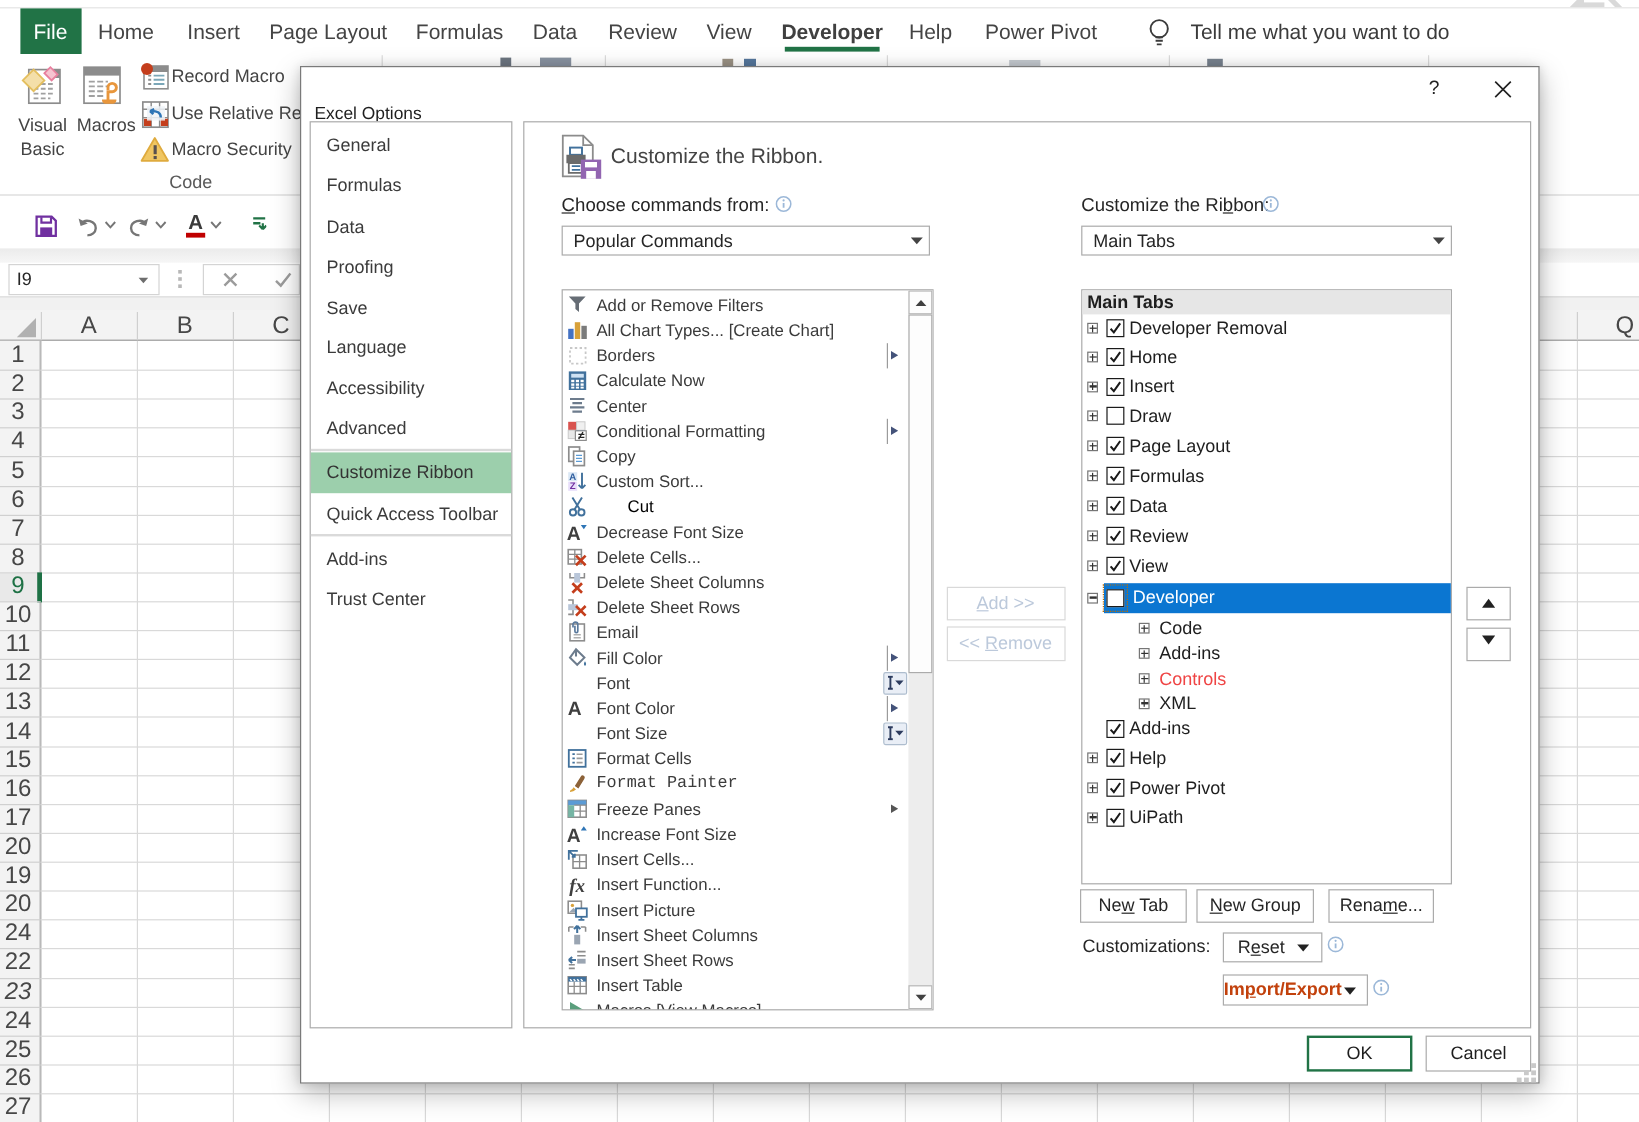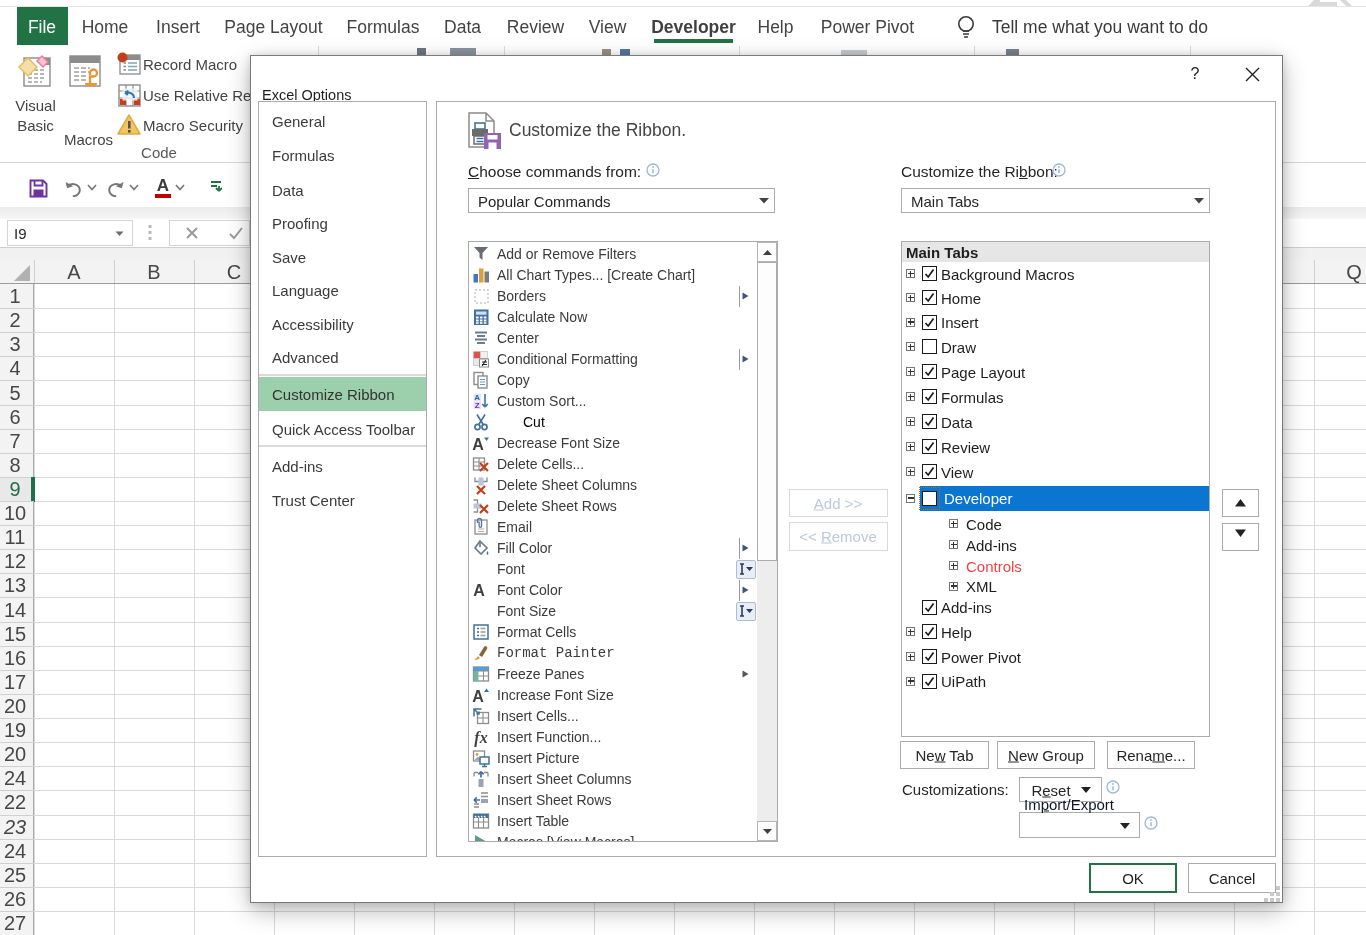--- a/index.html
+++ b/index.html
@@ -57,21 +57,21 @@
 <div style="position:absolute;left:35.5px;top:125px;transform:translate(-50%,-50%);font-size:15px;color:#444444;font-weight:normal;white-space:nowrap;">Basic</div>
 <svg style="position:absolute;left:68px;top:53px" width="40" height="38" viewBox="0 0 40 38">
       <rect x="2" y="3" width="30" height="30" fill="#fff" stroke="#8c8c8c" stroke-width="1.4"></rect>
       <rect x="2" y="3" width="30" height="7" fill="#8c8c8c"></rect>
       <g stroke="#a0a0a0" stroke-width="1.6" stroke-dasharray="5 2">
         <path d="M6 15 h16 M6 19 h16 M6 23 h12 M6 27 h12"></path>
       </g>
       <path d="M22 22 v-2 a3.5 3.5 0 0 1 7 0 a3.5 3.5 0 0 1 -3.5 3.5 h-3.5 v8" fill="#fff" stroke="#e8963c" stroke-width="2.4"></path>
       <path d="M17 30 a3 3 0 0 0 3 3.5 h6 a3 3 0 0 0 3 -3.5 z" fill="#e8963c"></path>
     </svg>
-<div style="position:absolute;left:88.5px;top:105px;transform:translate(-50%,-50%);font-size:15px;color:#444444;font-weight:normal;white-space:nowrap;margin-top:34px;">Macros</div>
+<div style="position:absolute;left:88.5px;top:105px;transform:translate(-50%,-50%);font-size:15px;color:#444444;font-weight:normal;white-space:nowrap;">Macros</div>
 <svg style="position:absolute;left:116px;top:52px" width="26" height="24" viewBox="0 0 26 24">
       <rect x="4" y="3" width="20" height="19" fill="#fff" stroke="#8c8c8c" stroke-width="1.3"></rect>
       <rect x="4" y="3" width="20" height="5" fill="#8c8c8c"></rect>
       <g stroke="#7ba7b8" stroke-width="1.6">
         <path d="M12 11 h9 M12 14.5 h9 M12 18 h9"></path>
       </g>
       <g stroke="#8c8c8c" stroke-width="1.6">
         <path d="M7.5 11 h2.5 M7.5 14.5 h2.5 M7.5 18 h2.5"></path>
       </g>
       <circle cx="6.5" cy="5.5" r="5" fill="#c43e1c"></circle>
@@ -546,21 +546,21 @@
 <div style="position:absolute;left:901px;top:241px;width:309px;height:496px;background:#fff;border:1px solid #ababab;"></div>
 <div style="position:absolute;left:902px;top:242px;width:307px;height:20px;background:#e6e6e6;"></div>
 <div style="position:absolute;left:906px;top:252px;transform:translateY(-50%);font-size:15px;color:#1e1e1e;font-weight:bold;white-space:nowrap;">Main Tabs</div>
 <div style="position:absolute;left:906px;top:269.0px;width:9px;height:9px;border:1px solid #767676;background:#fff;"></div>
 <div style="position:absolute;left:907.5px;top:272.75px;width:6px;height:1.5px;background:#333;"></div>
 <div style="position:absolute;left:909.75px;top:270.5px;width:1.5px;height:6px;background:#333;"></div>
 <div style="position:absolute;left:922px;top:266.0px;width:15px;height:15px;border:1.5px solid #1a1a1a;background:#fff;"></div>
 <svg style="position:absolute;left:924px;top:268.0px" width="11" height="11" viewBox="0 0 11 11">
       <path d="M1.5 6 L4.2 9 L9.5 1.5" stroke="#1a1a1a" stroke-width="1.7" fill="none"></path>
     </svg>
-<div style="position:absolute;left:941px;top:273.5px;transform:translateY(-50%);font-size:15px;color:#1e1e1e;font-weight:normal;white-space:nowrap;">Background Macros</div>
+<div style="position:absolute;left:941px;top:273.5px;transform:translateY(-50%);font-size:15px;color:#1e1e1e;font-weight:normal;white-space:nowrap;">Developer Removal</div>
 <div style="position:absolute;left:906px;top:293.0px;width:9px;height:9px;border:1px solid #767676;background:#fff;"></div>
 <div style="position:absolute;left:907.5px;top:296.75px;width:6px;height:1.5px;background:#333;"></div>
 <div style="position:absolute;left:909.75px;top:294.5px;width:1.5px;height:6px;background:#333;"></div>
 <div style="position:absolute;left:922px;top:290.0px;width:15px;height:15px;border:1.5px solid #1a1a1a;background:#fff;"></div>
 <svg style="position:absolute;left:924px;top:292.0px" width="11" height="11" viewBox="0 0 11 11">
       <path d="M1.5 6 L4.2 9 L9.5 1.5" stroke="#1a1a1a" stroke-width="1.7" fill="none"></path>
     </svg>
 <div style="position:absolute;left:941px;top:297.5px;transform:translateY(-50%);font-size:15px;color:#1e1e1e;font-weight:normal;white-space:nowrap;">Home</div>
 <div style="position:absolute;left:906px;top:317.5px;width:9px;height:9px;border:1px solid #767676;background:#fff;"></div>
 <div style="position:absolute;left:907.5px;top:321.25px;width:6px;height:1.5px;background:#333;"></div>
@@ -685,21 +685,21 @@
 <div style="position:absolute;left:1051px;top:789.5px;transform:translate(-50%,-50%);font-size:15px;color:#262626;font-weight:normal;white-space:nowrap;">R<u>e</u>set</div>
 <svg style="position:absolute;left:1080px;top:786px" width="12" height="8" viewBox="0 0 12 8">
       <path d="M1 1 L6 7 L11 1 Z" fill="#222"></path>
     </svg>
 <svg style="position:absolute;left:1106px;top:780px" width="14" height="14" viewBox="0 0 14 14">
       <circle cx="7" cy="7" r="6" fill="none" stroke="#9cb8d8" stroke-width="1.3"></circle>
       <path d="M7 6.2 v4" stroke="#9cb8d8" stroke-width="1.5"></path>
       <circle cx="7" cy="4" r="0.9" fill="#9cb8d8"></circle>
     </svg>
 <div style="position:absolute;left:1019px;top:812px;width:121px;height:26px;background:#fff;border:1px solid #ababab;"></div>
-<div style="position:absolute;left:1069px;top:804px;transform:translate(-50%,-50%);font-size:15px;color:#0f172a;font-weight:normal;white-space:nowrap;">Im<u>p</u>ort/Export</div>
+<div style="position:absolute;left:1069px;top:825px;transform:translate(-50%,-50%);font-size:15px;color:#c2410c;font-weight:bold;white-space:nowrap;">Im<u>p</u>ort/Export</div>
 <svg style="position:absolute;left:1119px;top:822px" width="12" height="8" viewBox="0 0 12 8">
       <path d="M1 1 L6 7 L11 1 Z" fill="#222"></path>
     </svg>
 <svg style="position:absolute;left:1144px;top:816px" width="14" height="14" viewBox="0 0 14 14">
       <circle cx="7" cy="7" r="6" fill="none" stroke="#9cb8d8" stroke-width="1.3"></circle>
       <path d="M7 6.2 v4" stroke="#9cb8d8" stroke-width="1.5"></path>
       <circle cx="7" cy="4" r="0.9" fill="#9cb8d8"></circle>
     </svg>
 <div style="position:absolute;left:1089px;top:863px;width:88px;height:30px;background:#fff;border:2px solid #217346;"></div>
 <div style="position:absolute;left:1133px;top:877.5px;transform:translate(-50%,-50%);font-size:15px;color:#1e1e1e;font-weight:normal;white-space:nowrap;">OK</div>

